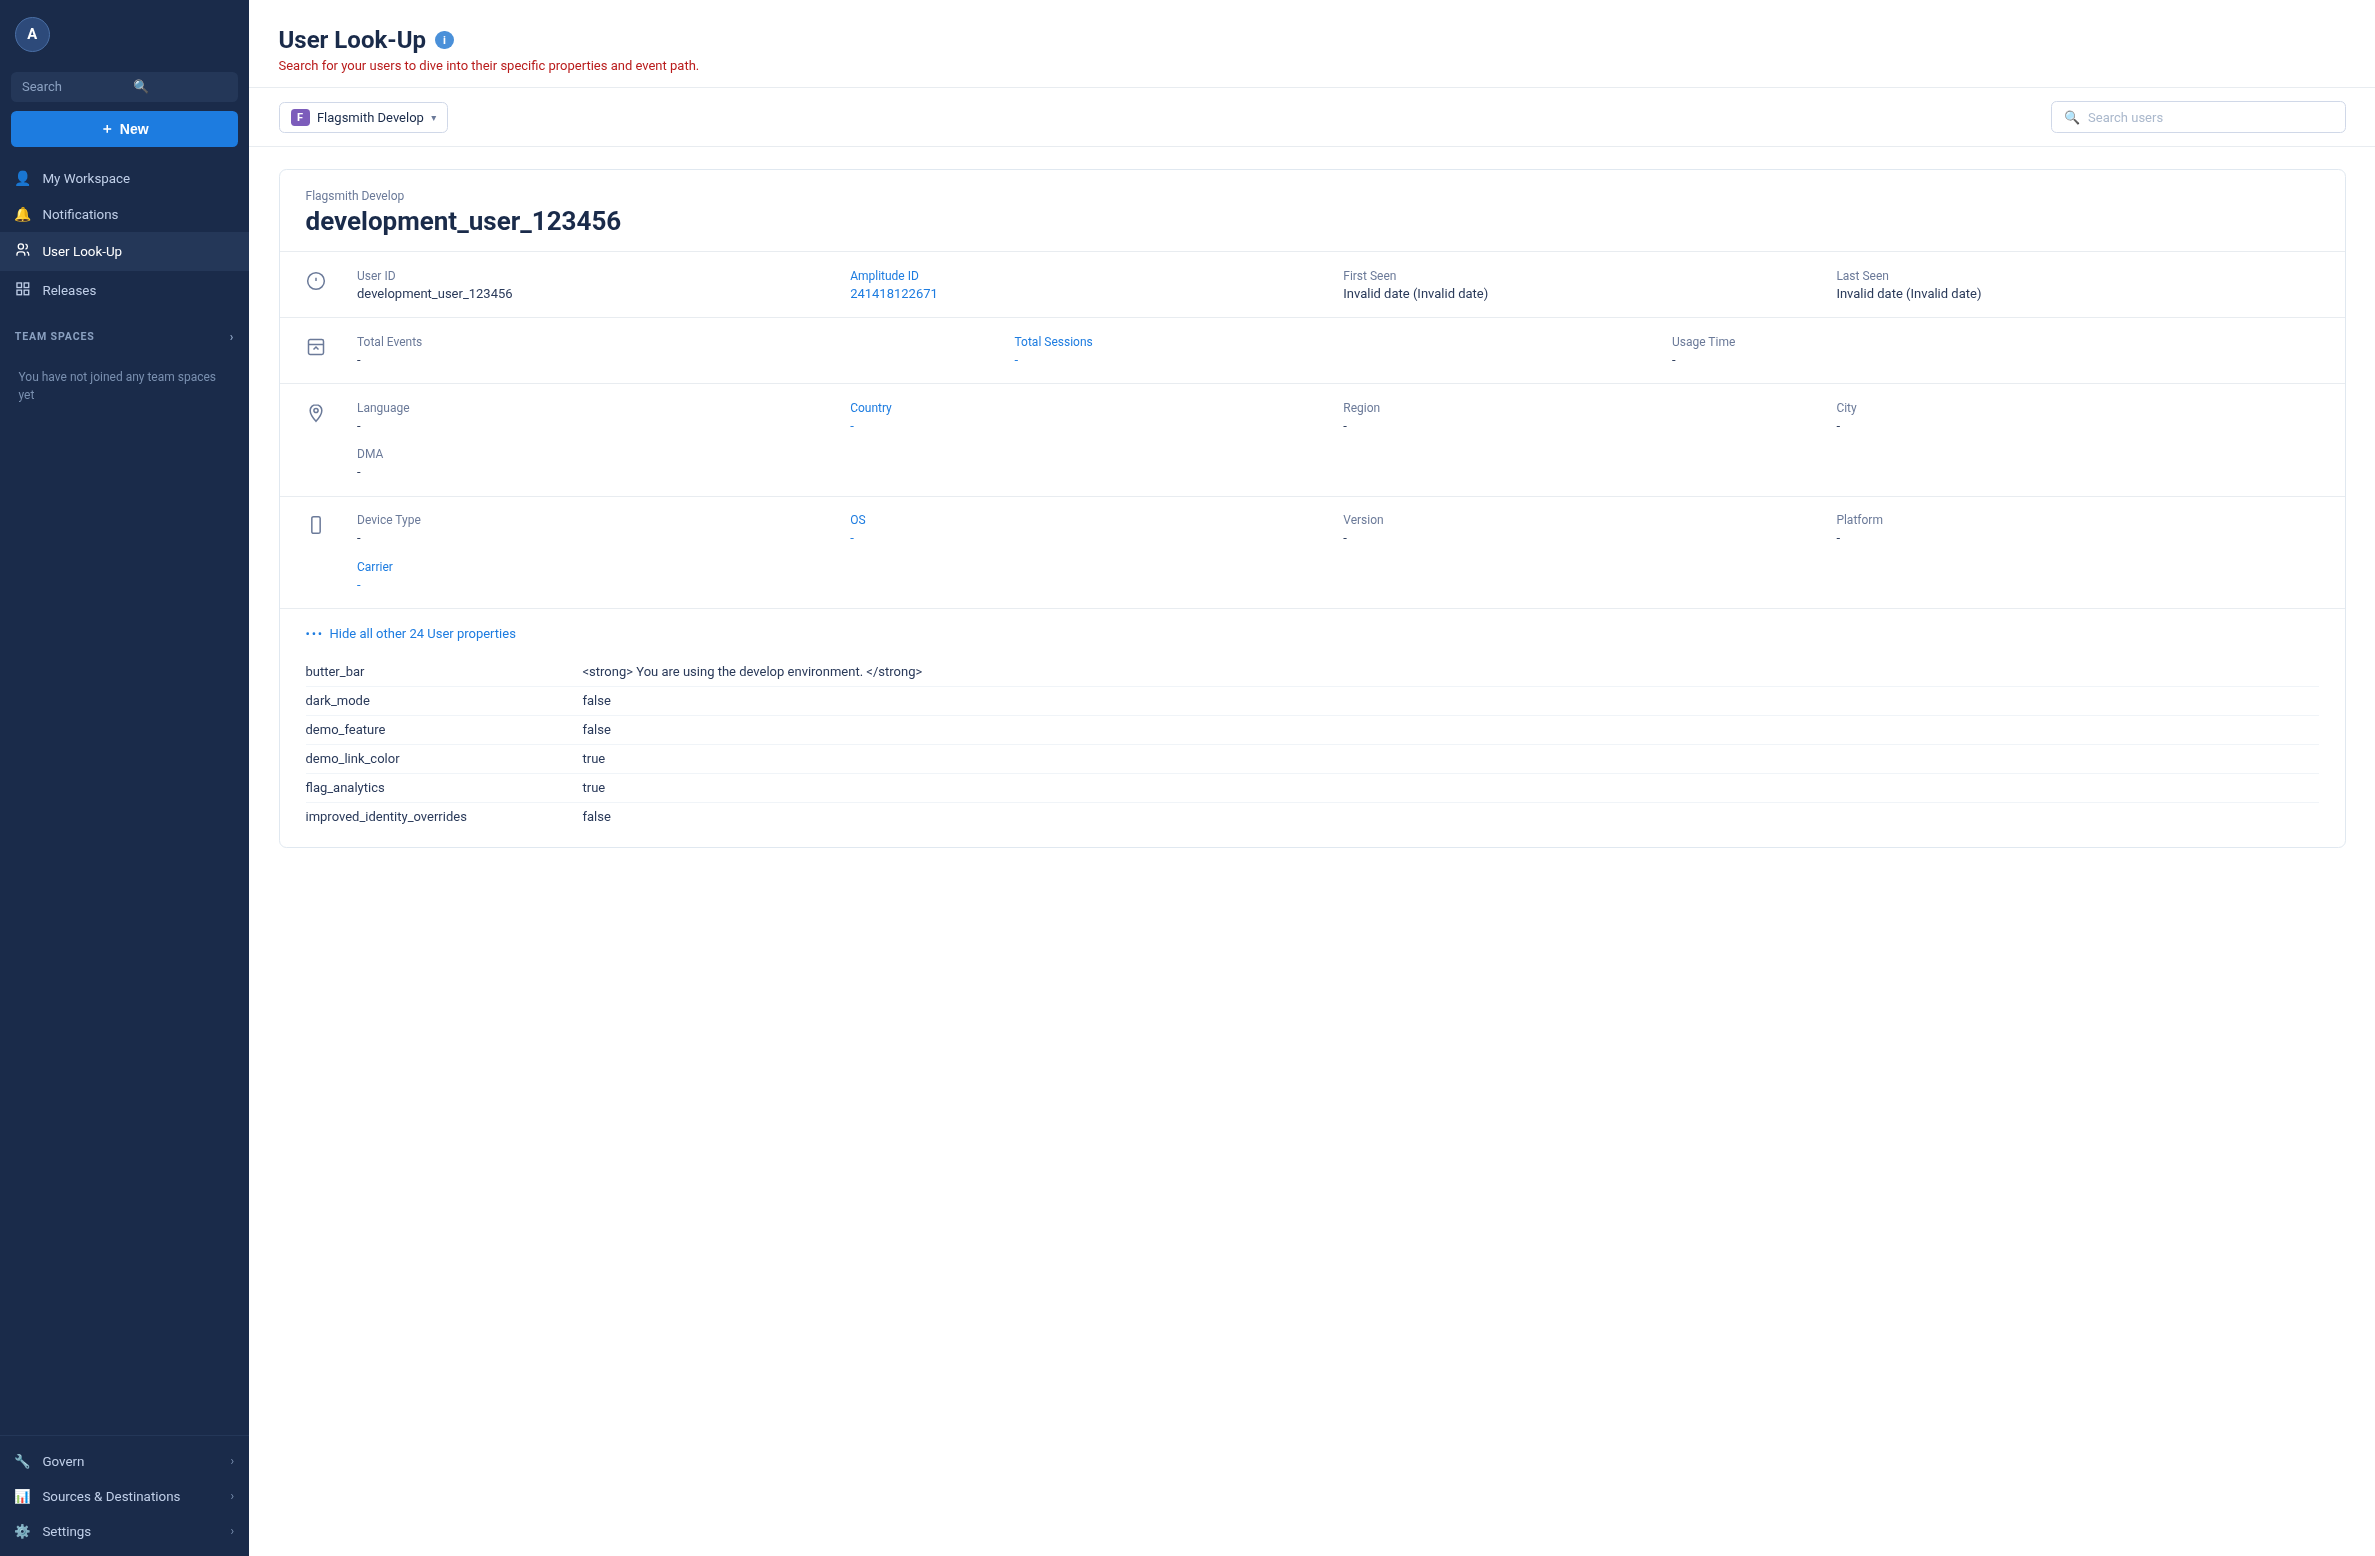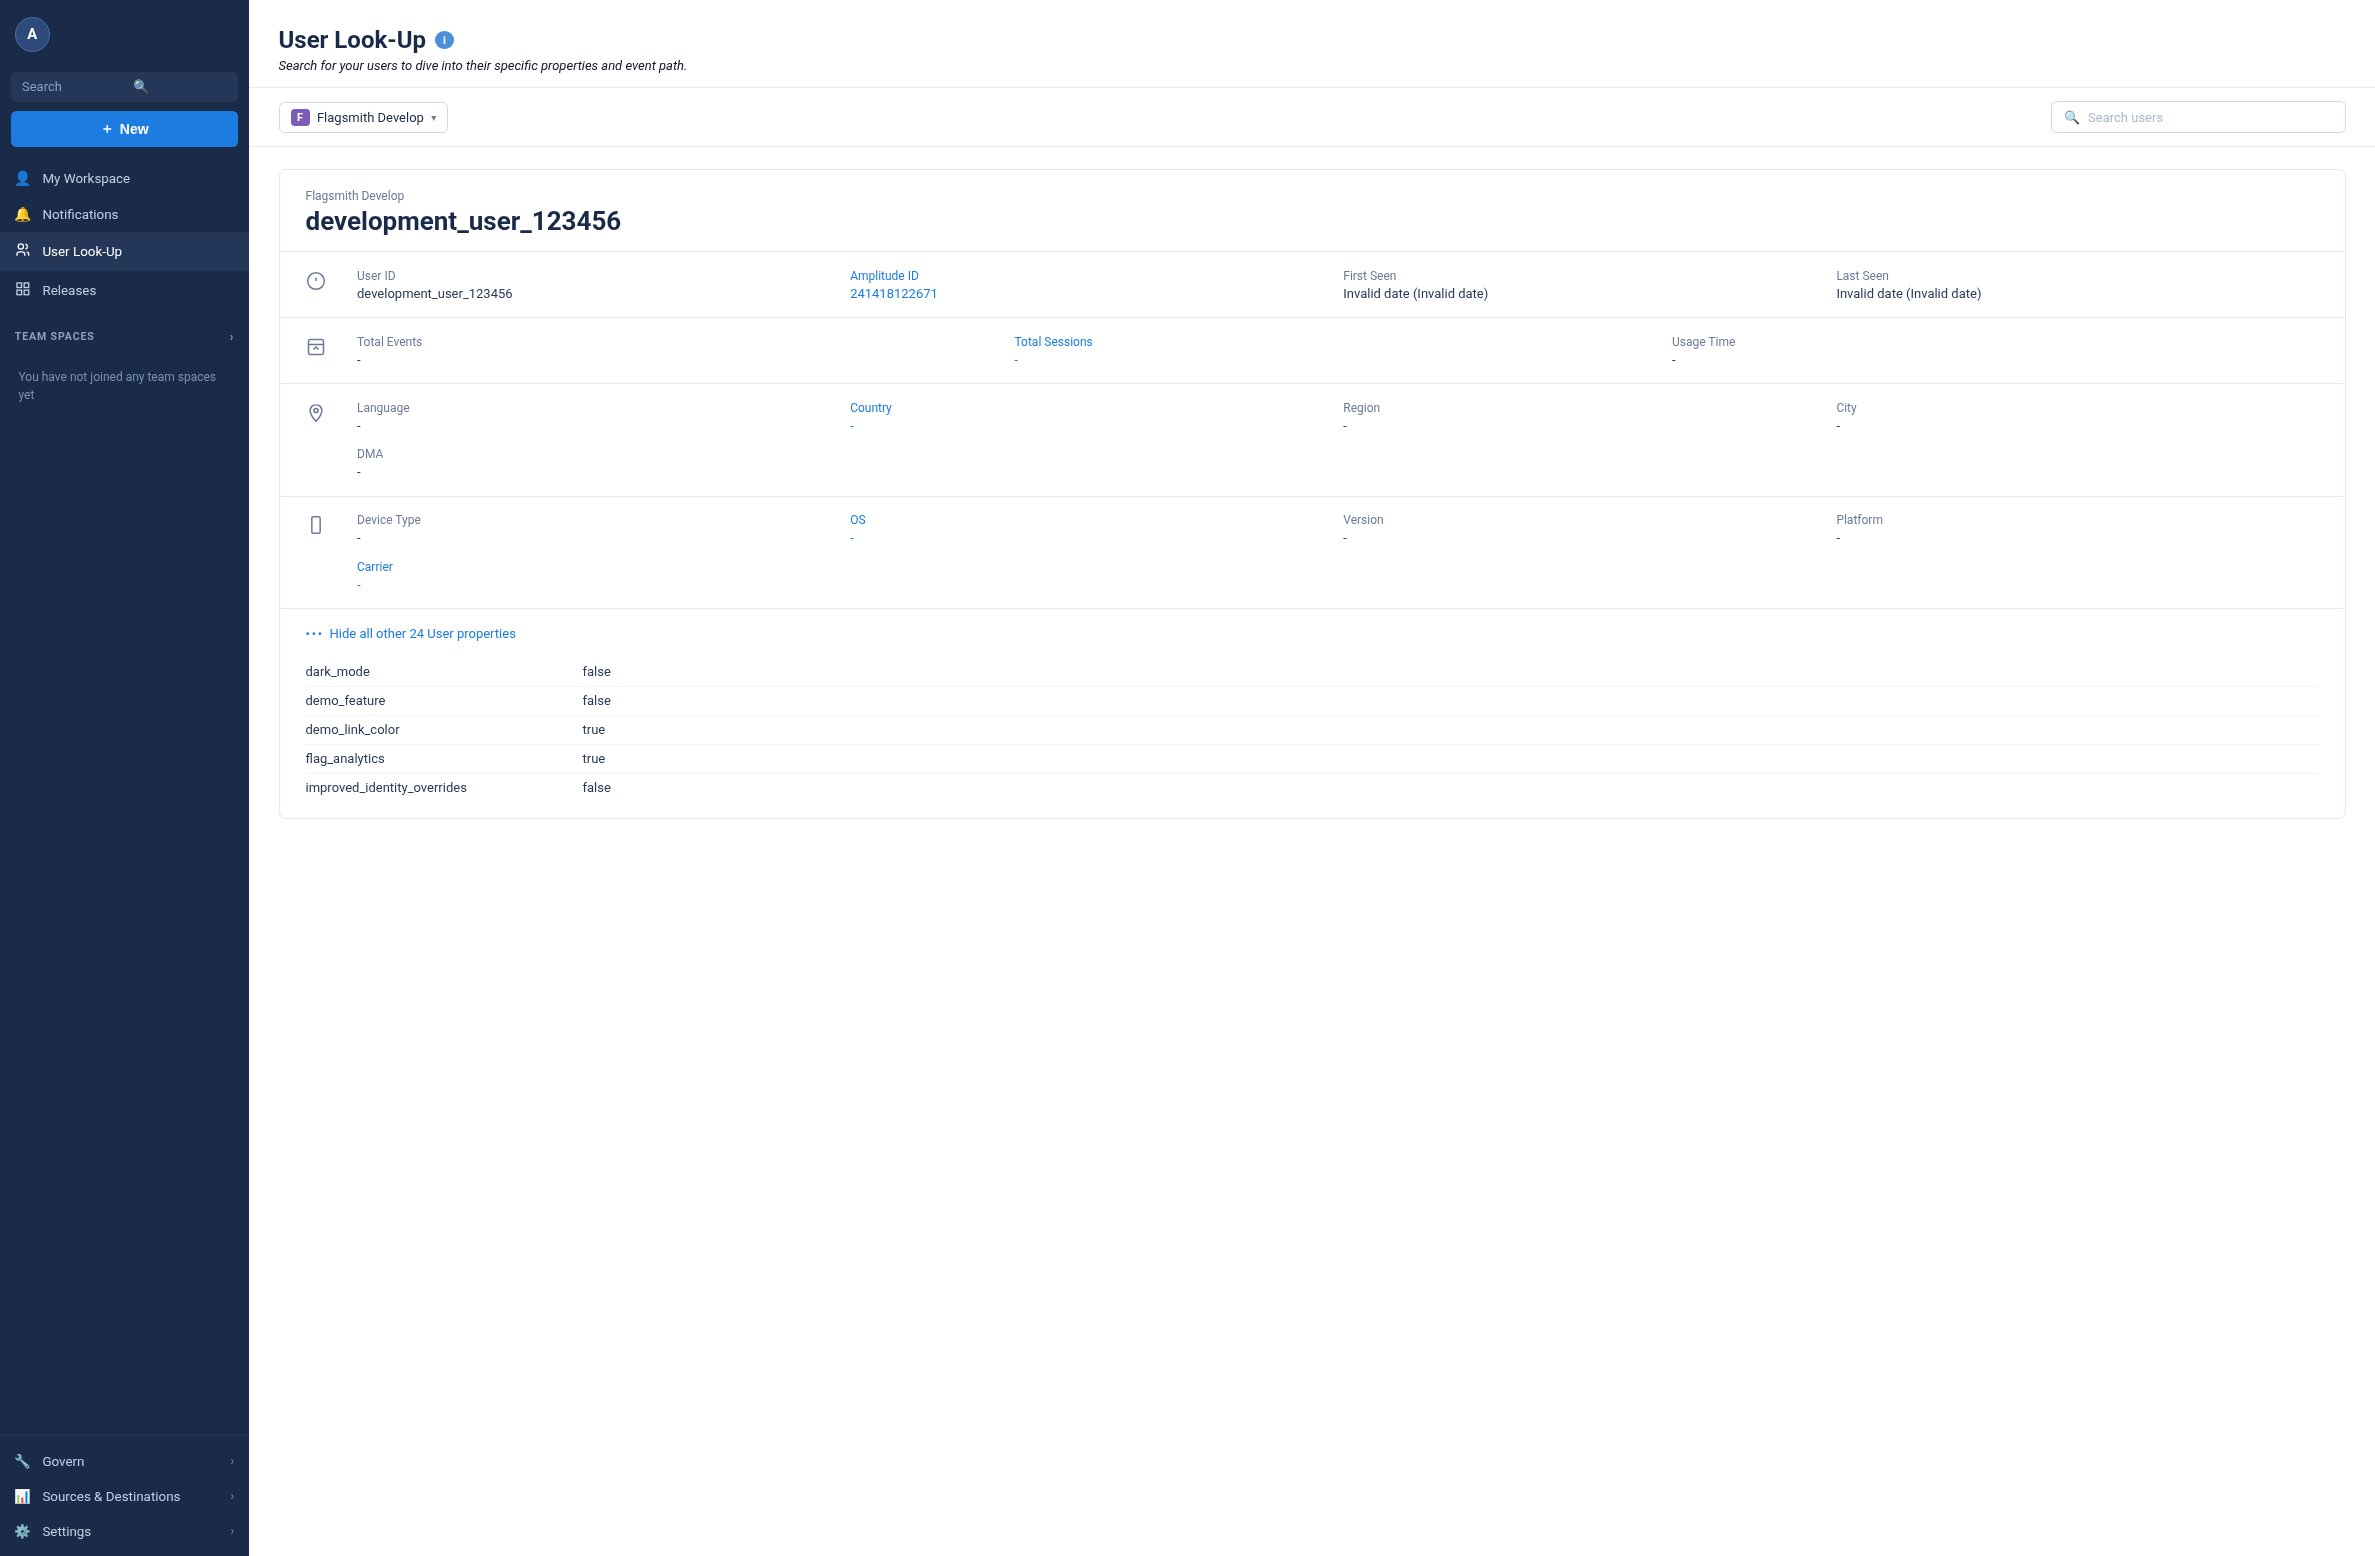--- a/index.html
+++ b/index.html
@@ -147,23 +147,22 @@
       border-radius: 50%;
       display: inline-flex;
       align-items: center;
       justify-content: center;
       color: #fff;
       font-size: 11px;
       font-weight: bold;
       cursor: pointer;
     }
     .main-header p {
-      color: #0f172a;
-      font-size: 13px;
-      font-style: italic;
+      color: #b91c1c;
+      font-size: 13px;
     }
     .toolbar {
       padding: 13px 29.5px;
       border-bottom: 0.9px solid #e8ecf0;
       display: flex;
       align-items: center;
       justify-content: space-between;
     }
     .env-dropdown {
       display: flex;
@@ -510,20 +509,24 @@
         </div>
       </div>
     </div>
 
     <div class="properties-section">
       <div class="hide-link">
         <span class="dots">•••</span>
         <span>Hide all other 24 User properties</span>
       </div>
       <div class="prop-table" id="prop-table">
+          <div class="prop-row">
+            <div class="prop-key">butter_bar</div>
+            <div class="prop-val">&lt;strong&gt; You are using the develop environment. &lt;/strong&gt;</div>
+          </div>
           <div class="prop-row">
             <div class="prop-key">dark_mode</div>
             <div class="prop-val">false</div>
           </div>
           <div class="prop-row">
             <div class="prop-key">demo_feature</div>
             <div class="prop-val">false</div>
           </div>
           <div class="prop-row">
             <div class="prop-key">demo_link_color</div>

